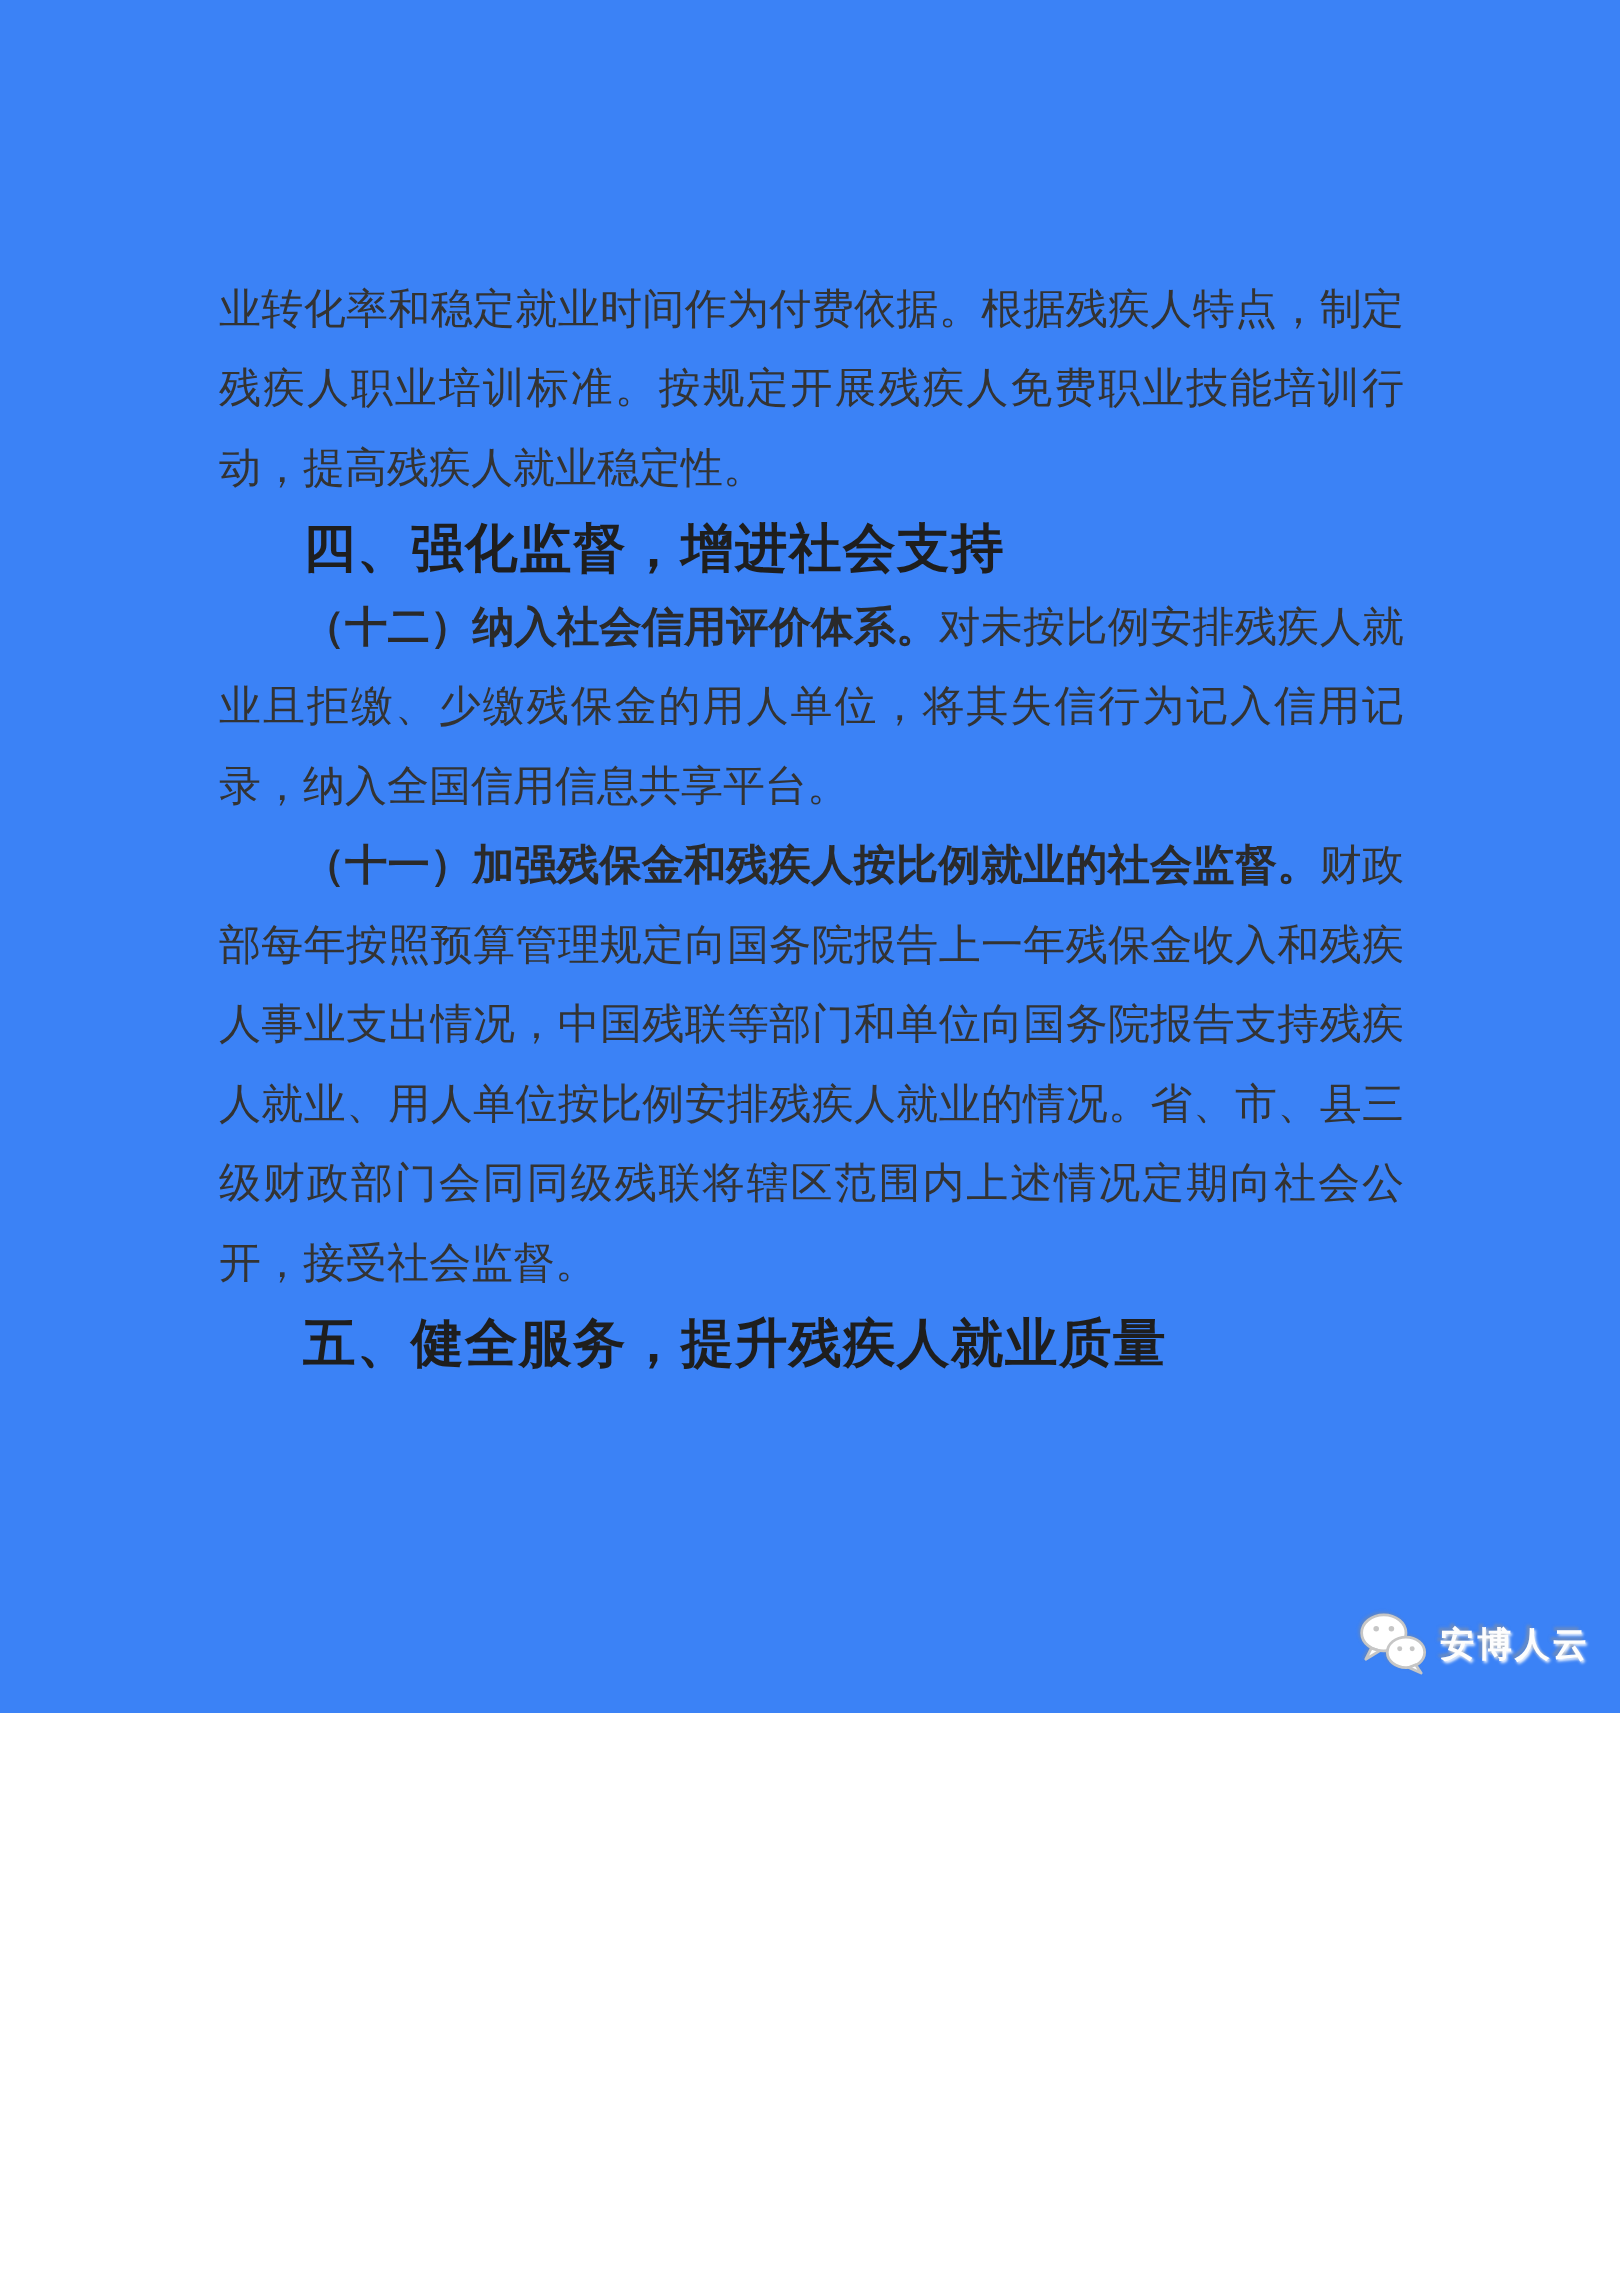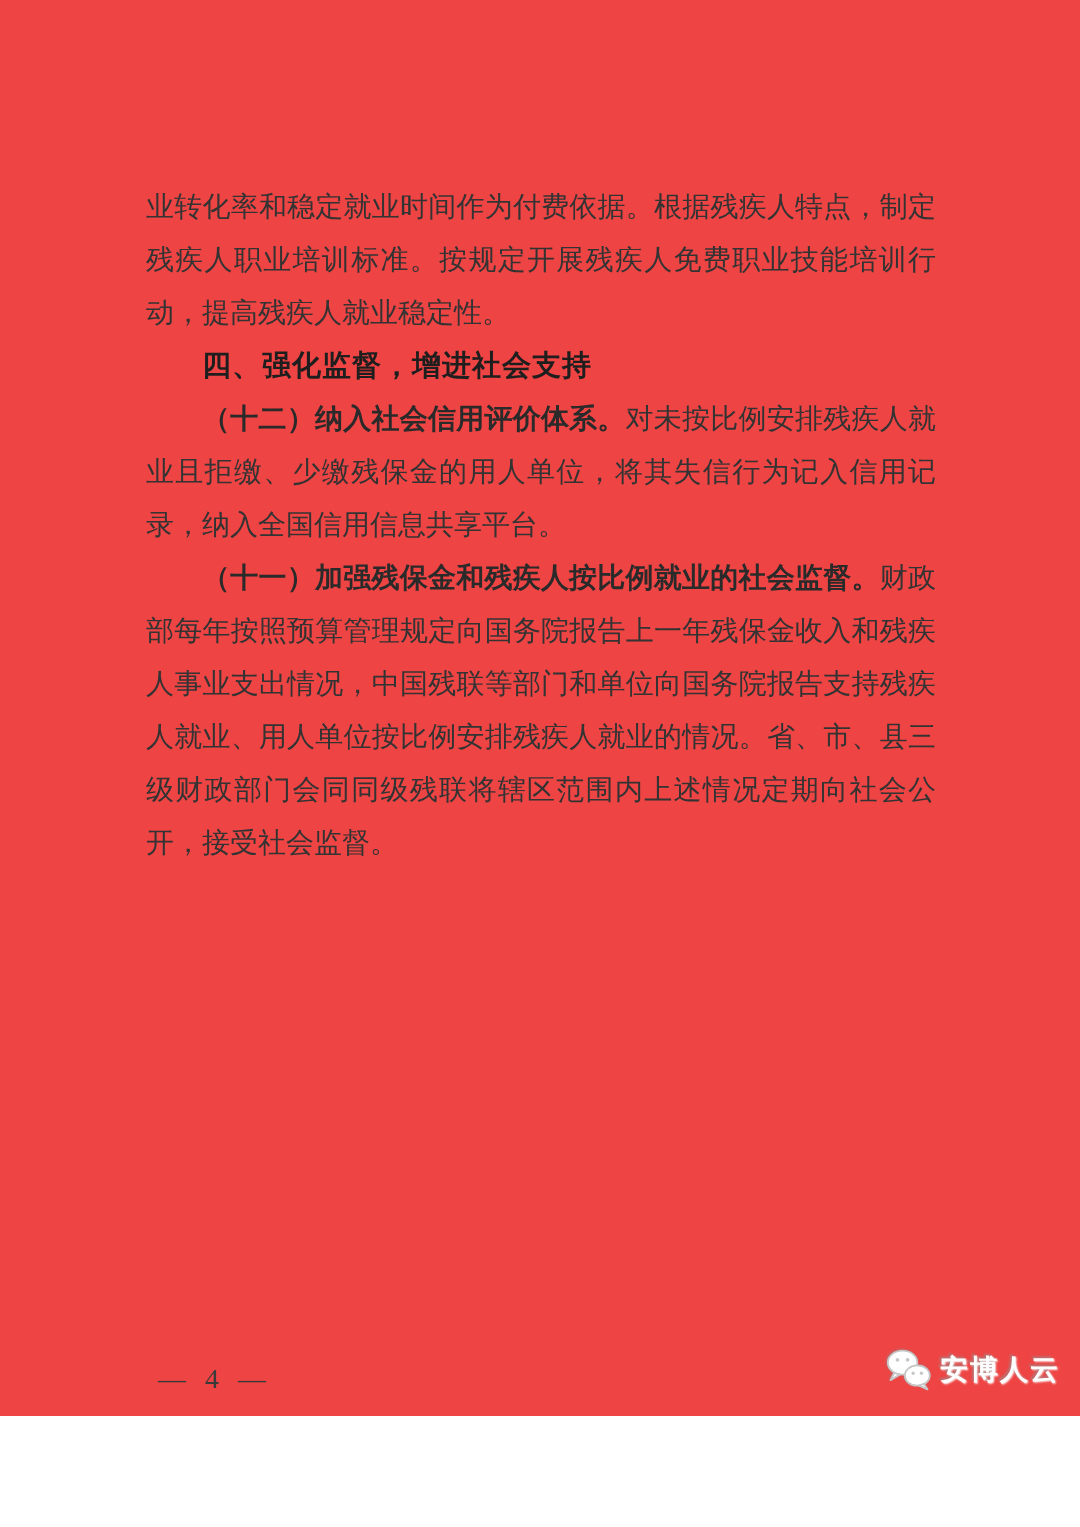--- a/index.html
+++ b/index.html
@@ -3,22 +3,22 @@
 <meta charset="utf-8">
 <style>
   html, body {
     margin: 0;
     padding: 0;
     background: #ffffff;
   }
   .page {
     position: relative;
     width: 1080px;
-    height: 1416px;
-    background: #ef4444;
+    height: 1142px;
+    background: #3b82f6;
     overflow: hidden;
     font-family: "Liberation Serif", serif;
   }
   .doc-body {
     position: absolute;
     left: 146px;
     top: 180px;
     width: 790px;
     font-size: 28px;
     line-height: 53px;
@@ -35,21 +35,21 @@
   }
   .para .lead {
     font-weight: bold;
     color: #2a2a2a;
   }
   .sec-heading {
     margin: 0;
     text-indent: 56px;
     font-family: "Liberation Sans", sans-serif;
     font-weight: bold;
-    font-size: 29px;
+    font-size: 35px;
     line-height: 53px;
     color: #1e1e1e;
     letter-spacing: 1px;
   }
   .page-number {
     position: absolute;
     left: 158px;
     top: 1352px;
     font-size: 28px;
     line-height: 53px;
@@ -65,37 +65,38 @@
     gap: 7px;
   }
   .wm-icon {
     display: inline-block;
     width: 48px;
     height: 44px;
     filter: drop-shadow(-1px -1px 1px rgba(140,140,140,0.45));
   }
   .wm-text {
     font-family: "Liberation Sans", sans-serif;
-    font-size: 28px;
+    font-size: 23px;
     font-weight: bold;
     color: #fdfdfd;
     letter-spacing: 2px;
     text-shadow: -2px -2px 2px rgba(145,145,145,0.55), 1px 1px 2px rgba(255,255,255,0.95);
   }
 </style>
 </head>
 <body>
 
 <main class="page">
 
   <div class="doc-body" id="doc-body">
       <p class="para no-indent"><span>业转化率和稳定就业时间作为付费依据。根据残疾人特点，制定残疾人职业培训标准。按规定开展残疾人免费职业技能培训行动，提高残疾人就业稳定性。</span></p>
       <h2 class="sec-heading">四、强化监督，增进社会支持</h2>
       <p class="para"><span class="lead">（十二）纳入社会信用评价体系。</span><span>对未按比例安排残疾人就业且拒缴、少缴残保金的用人单位，将其失信行为记入信用记录，纳入全国信用信息共享平台。</span></p>
       <p class="para"><span class="lead">（十一）加强残保金和残疾人按比例就业的社会监督。</span><span>财政部每年按照预算管理规定向国务院报告上一年残保金收入和残疾人事业支出情况，中国残联等部门和单位向国务院报告支持残疾人就业、用人单位按比例安排残疾人就业的情况。省、市、县三级财政部门会同同级残联将辖区范围内上述情况定期向社会公开，接受社会监督。</span></p>
+      <h2 class="sec-heading">五、健全服务，提升残疾人就业质量</h2>
     </div>
 
   <div class="page-number">— 4 —</div>
 
   <div class="watermark">
     <span class="wm-icon">
       <svg viewBox="0 0 52 46" width="48" height="44" xmlns="http://www.w3.org/2000/svg">
         <ellipse cx="19" cy="15" rx="16" ry="13" fill="#ffffff" stroke="#c6c6c6" stroke-width="2"></ellipse>
         <path d="M10 26 L6 34 L16 28 Z" fill="#ffffff" stroke="#c6c6c6" stroke-width="2" stroke-linejoin="round"></path>
         <circle cx="13.5" cy="12" r="2" fill="#c6c6c6"></circle>

